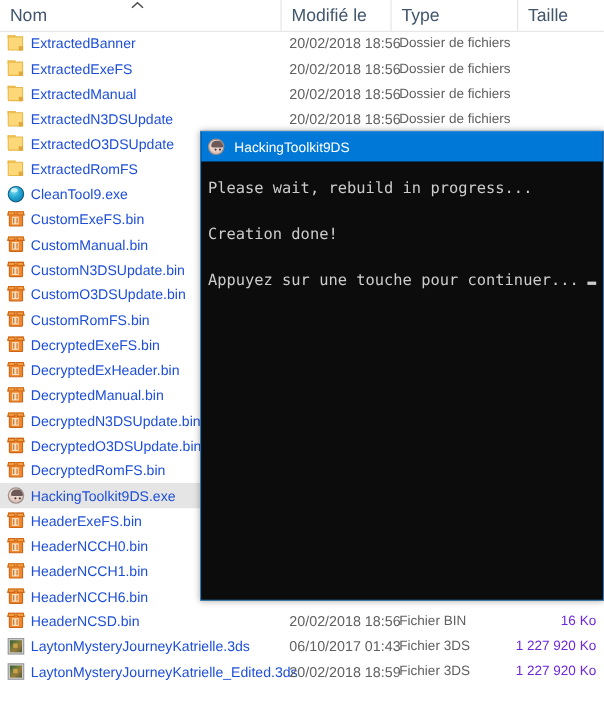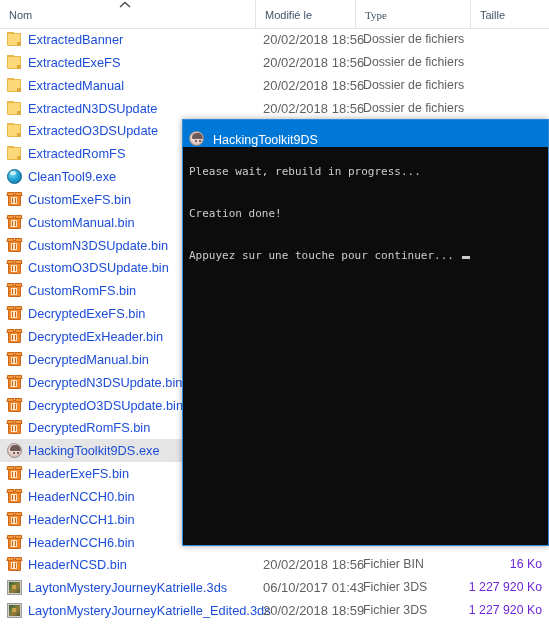--- a/index.html
+++ b/index.html
@@ -29,21 +29,21 @@
     width: 549px;
     height: 28px;
     background: #ffffff;
     border-bottom: 1px solid #e5e5e5;
   }
   .col-header .hcell {
     position: absolute;
     top: 0;
     height: 28px;
     line-height: 30px;
-    font-size: 11px;
+    font-size: 16px;
     color: #41556b;
     padding-left: 9px;
     box-sizing: border-box;
     white-space: nowrap;
   }
   .col-header .hcell.divider {
     border-left: 1px solid #e3e3e3;
   }
   .sort-chevron {
     position: absolute;
@@ -255,21 +255,21 @@
     border: 1px solid #2e8ad8;
     box-sizing: border-box;
     background: #0c0c0c;
     box-shadow: 0 0 6px rgba(0,0,0,0.35);
   }
   #console-titlebar {
     position: relative;
     height: 27px;
     background: #0078d7;
     display: flex;
-    align-items: flex-end;
+    align-items: center;
     padding-left: 5px;
   }
   #console-titlebar .tb-icon {
     position: relative;
     width: 17px; height: 17px;
     margin-right: 8px;
     flex: none;
   }
   #console-titlebar .tb-title {
     font-size: 12.5px;
@@ -279,21 +279,21 @@
   }
   #console-body {
     position: relative;
     height: calc(100% - 27px);
     background: #0c0c0c;
     padding: 14px 0 0 6px;
     box-sizing: border-box;
   }
   .console-line {
     font-family: "DejaVu Sans Mono", monospace;
-    font-size: 11px;
+    font-size: 14px;
     line-height: 21px;
     color: #cccccc;
     white-space: pre;
   }
   .console-line.blank { color: transparent; }
   .console-cursor {
     display: inline-block;
     width: 8px;
     height: 3px;
     background: #cccccc;
@@ -305,21 +305,21 @@
 <body>
 
 <div id="explorer">
 
   <div class="col-header">
     <svg class="sort-chevron" viewBox="0 0 12 8">
       <path d="M1 6 L6 1.5 L11 6" stroke="#4a4a4a" stroke-width="1.4" fill="none"></path>
     </svg>
     <div class="hcell" style="left:0px;width:255px;">Nom</div>
     <div class="hcell divider" style="left:255px;width:100px;">Modifié le</div>
-    <div class="hcell divider" style="left:355px;width:115px;font-family:Liberation Serif, serif;">Type</div>
+    <div class="hcell divider" style="left:355px;width:115px;">Type</div>
     <div class="hcell divider" style="left:470px;width:64px;">Taille</div>
   </div>
 
   <div class="rows" id="rows-container">
       <div class="row">
         <div class="icon ic-folder">
           <div class="f-tab"></div>
           <div class="f-back"></div>
           <div class="f-corner"></div>
         </div>

